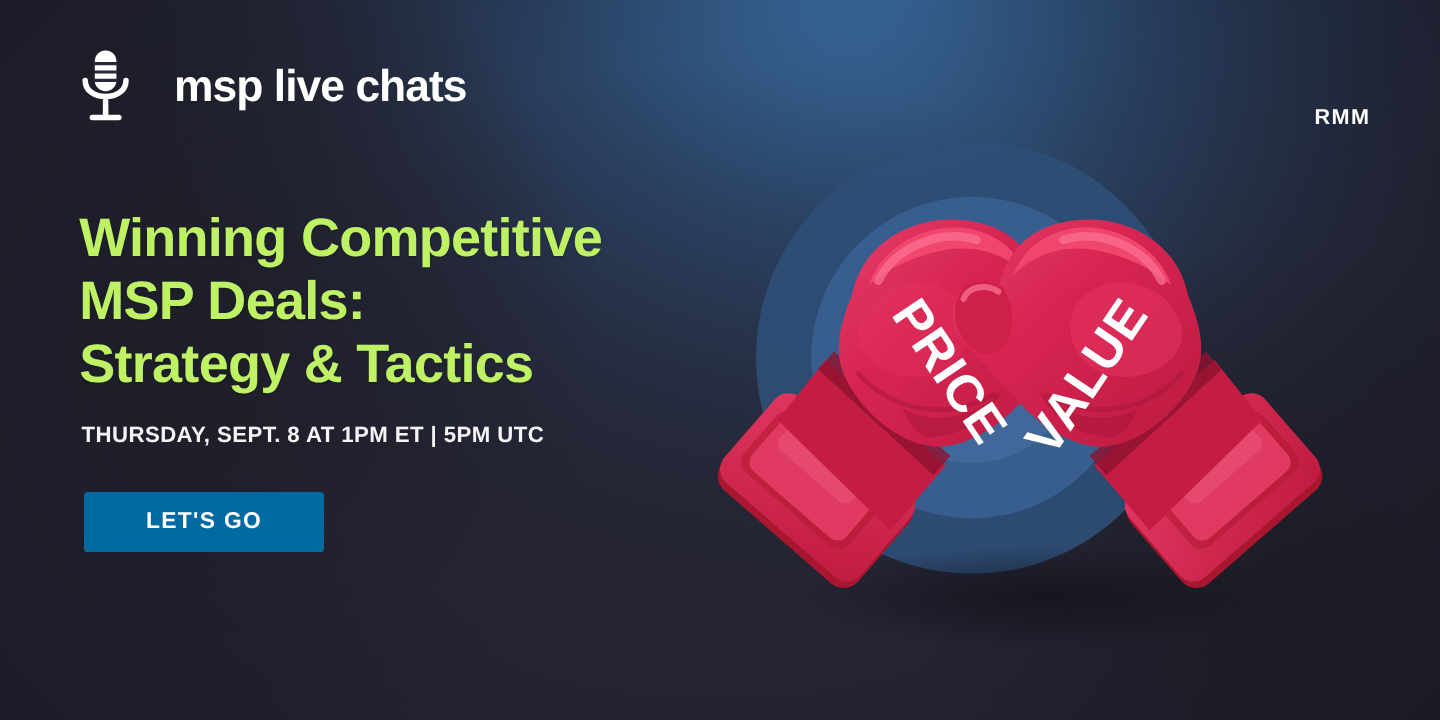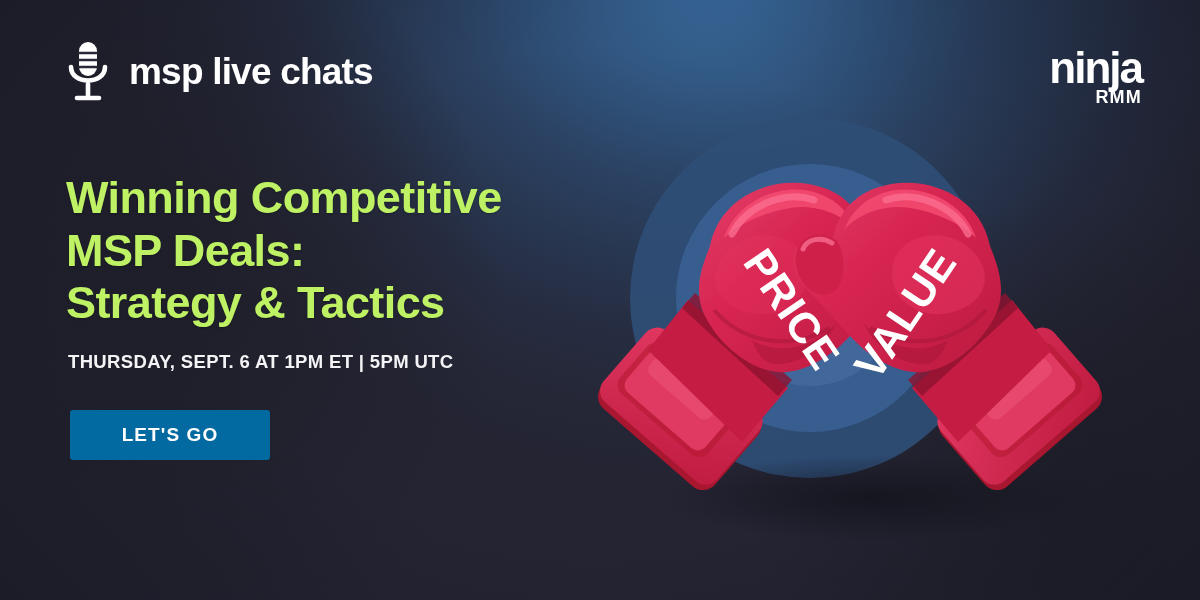--- a/index.html
+++ b/index.html
@@ -69,21 +69,21 @@
     fill:#ffffff;
     font-family:"Liberation Sans", sans-serif;
     font-weight:bold;
     font-size:43px;
     letter-spacing:0.5px;
   }
 
   
   .logo-row {
     position:absolute; left:64px; top:40px;
-    display:flex; align-items:center; gap:17px;
+    display:flex; align-items:center; gap:33px;
   }
   .mic-icon { width:48px; height:62px; flex:none; }
   .logo-text {
     color:#ffffff;
     font-size:37px;
     font-weight:bold;
     letter-spacing:-0.8px;
     line-height:1;
     white-space:nowrap;
   }
@@ -303,22 +303,21 @@
         <line x1="13" y1="58" x2="35" y2="58" stroke="#ffffff" stroke-width="4.6" stroke-linecap="round"></line>
       </svg>
     </span>
     <span class="logo-text">msp live chats</span>
   </div>
 
   <h1 class="headline">Winning Competitive
 MSP Deals:
 Strategy &amp; Tactics</h1>
 
-  <div class="date-line">THURSDAY, SEPT. 6 AT 1PM ET | 5PM UTC</div>
+  <div class="date-line">THURSDAY, SEPT. 8 AT 1PM ET | 5PM UTC</div>
 
   <button class="cta-button">LET'S GO</button>
 
   <div class="ninja-logo">
-    <div class="ninja-word">ninja</div>
     <div class="ninja-sub">RMM</div>
   </div>
 
 </div>
 
 </body></html>

